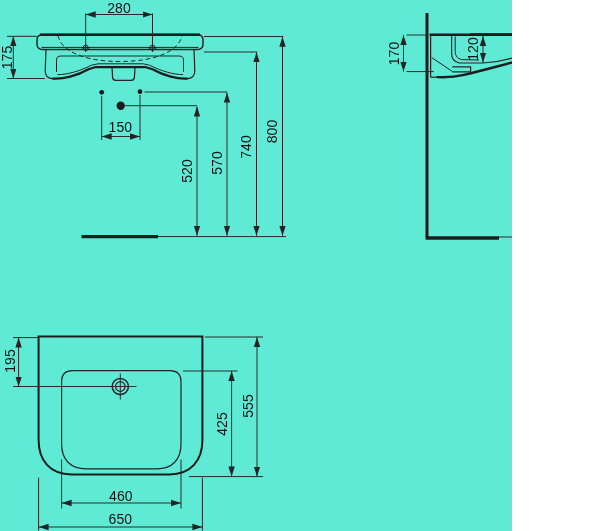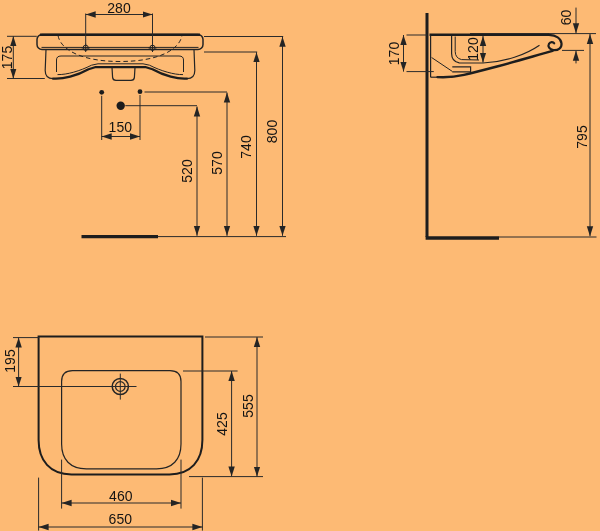--- a/index.html
+++ b/index.html
@@ -1,16 +1,16 @@
 <!DOCTYPE html>
 <html><head>
 <meta charset="utf-8">
 <style>
   html,body{margin:0;padding:0;background:#ffffff;}
-  .stage{position:relative;width:600px;height:531px;background:#fdba74;overflow:hidden;}
+  .stage{position:relative;width:512px;height:531px;background:#5eead4;overflow:hidden;}
   svg{display:block;}
   .dim{stroke:#2b2b2b;stroke-width:1;fill:none;}
   .t10{stroke:#242424;stroke-width:1;fill:none;}
   .t12{stroke:#242424;stroke-width:1.2;fill:none;}
   .t14{stroke:#242424;stroke-width:1.5;fill:none;}
   .t20{stroke:#1d1d1d;stroke-width:2;fill:none;}
   .t22{stroke:#1d1d1d;stroke-width:2.2;fill:none;}
   .t24{stroke:#1d1d1d;stroke-width:2.4;fill:none;}
   .t26{stroke:#1d1d1d;stroke-width:2.6;fill:none;}
   .t30{stroke:#1d1d1d;stroke-width:3;fill:none;}

